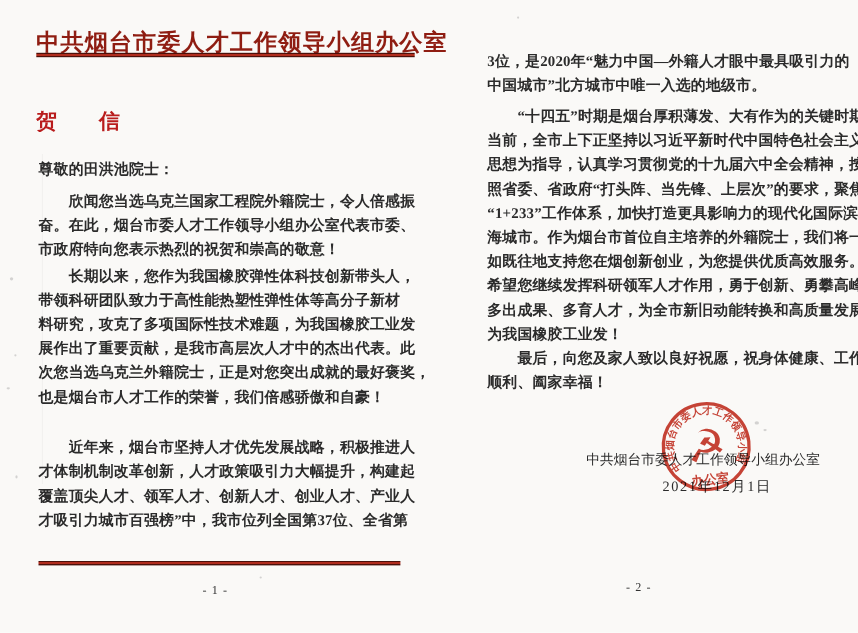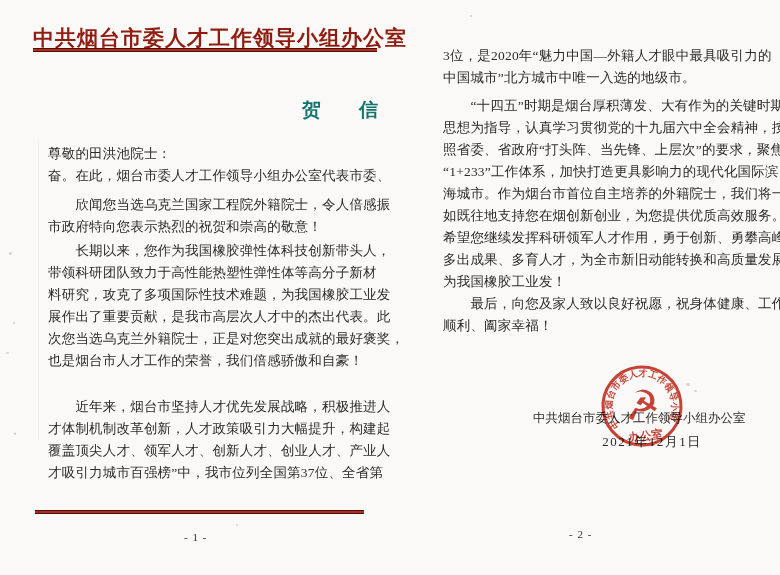--- a/index.html
+++ b/index.html
@@ -21,29 +21,29 @@
     position:absolute;height:4px;
     background:linear-gradient(to bottom,
       var(--rule_dark,#4d100a) 0 1px,
       var(--rule_red,#b02d1e) 1px 3px,
       var(--rule_dark,#4d100a) 3px 4px);
   }
   .rule-top{left:33px;top:48px;width:344px;}
   .rule-bottom{left:35px;top:510px;width:329px;}
   .doc-title{
     position:absolute;left:33px;top:97px;width:345px;
-    text-align:right;font-size:19px;font-weight:bold;
-    color:#0f766e;white-space:pre;
+    text-align:left;font-size:19px;font-weight:bold;
+    color:#b91c1c;white-space:pre;
   }
   .body-block{
     position:absolute;color:var(--body_text,#2b2b2b);
     font-size:13.5px;letter-spacing:0.2px;font-weight:500;
   }
-  .body-block .line{height:22px;line-height:22px;white-space:nowrap;}
-  .p1-body{left:48px;top:143px;width:344px;}
+  .body-block .line{height:22px;line-height:22px;white-space:nowrap;font-weight:bold;}
+  .p1-body{left:35px;top:143px;width:344px;}
   .p2-body{left:443px;top:45px;width:334px;}
   .footer{
     position:absolute;font-size:11px;color:#333;letter-spacing:1px;
   }
   .p1-footer{left:184px;top:531px;}
   .p2-footer{left:569px;top:528px;}
   
   .signature{
     position:absolute;left:533px;top:410px;
     font-size:12.5px;color:#2b2b2b;white-space:nowrap;font-weight:500;
@@ -67,22 +67,22 @@
 <body>
 
 <div class="scan">
 
   <div>
     <div class="p1-header">中共烟台市委人才工作领导小组办公室</div>
     <div class="rule rule-top"></div>
     <div class="doc-title">贺　　信</div>
     <div class="body-block p1-body">
         <div class="line">尊敬的田洪池院士：</div>
+        <div class="line" style="margin-top: 7px;">　　欣闻您当选乌克兰国家工程院外籍院士，令人倍感振</div>
         <div class="line">奋。在此，烟台市委人才工作领导小组办公室代表市委、</div>
-        <div class="line" style="margin-top: 7px;">　　欣闻您当选乌克兰国家工程院外籍院士，令人倍感振</div>
         <div class="line">市政府特向您表示热烈的祝贺和崇高的敬意！</div>
         <div class="line" style="margin-top: 2px;">　　长期以来，您作为我国橡胶弹性体科技创新带头人，</div>
         <div class="line">带领科研团队致力于高性能热塑性弹性体等高分子新材</div>
         <div class="line">料研究，攻克了多项国际性技术难题，为我国橡胶工业发</div>
         <div class="line">展作出了重要贡献，是我市高层次人才中的杰出代表。此</div>
         <div class="line">次您当选乌克兰外籍院士，正是对您突出成就的最好褒奖，</div>
         <div class="line">也是烟台市人才工作的荣誉，我们倍感骄傲和自豪！</div>
         <div class="line" style="margin-top: 24px;">　　近年来，烟台市坚持人才优先发展战略，积极推进人</div>
         <div class="line">才体制机制改革创新，人才政策吸引力大幅提升，构建起</div>
         <div class="line">覆盖顶尖人才、领军人才、创新人才、创业人才、产业人</div>
@@ -90,20 +90,21 @@
       </div>
     <div class="rule rule-bottom"></div>
     <div class="footer p1-footer">- 1 -</div>
   </div>
 
   <div>
     <div class="body-block p2-body">
         <div class="line">3位，是2020年“魅力中国—外籍人才眼中最具吸引力的</div>
         <div class="line">中国城市”北方城市中唯一入选的地级市。</div>
         <div class="line" style="margin-top: 6px;">　　“十四五”时期是烟台厚积薄发、大有作为的关键时期，</div>
+        <div class="line">当前，全市上下正坚持以习近平新时代中国特色社会主义</div>
         <div class="line">思想为指导，认真学习贯彻党的十九届六中全会精神，按</div>
         <div class="line">照省委、省政府“打头阵、当先锋、上层次”的要求，聚焦</div>
         <div class="line">“1+233”工作体系，加快打造更具影响力的现代化国际滨</div>
         <div class="line">海城市。作为烟台市首位自主培养的外籍院士，我们将一</div>
         <div class="line">如既往地支持您在烟创新创业，为您提供优质高效服务。</div>
         <div class="line">希望您继续发挥科研领军人才作用，勇于创新、勇攀高峰，</div>
         <div class="line">多出成果、多育人才，为全市新旧动能转换和高质量发展</div>
         <div class="line">为我国橡胶工业发！</div>
         <div class="line">　　最后，向您及家人致以良好祝愿，祝身体健康、工作</div>
         <div class="line">顺利、阖家幸福！</div>

